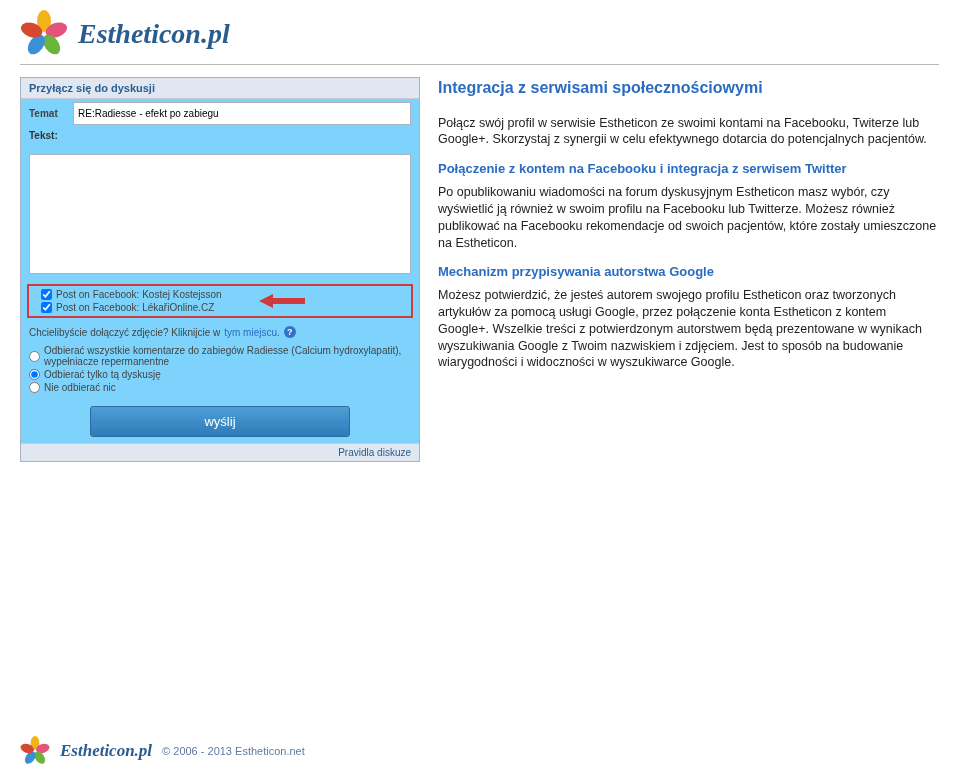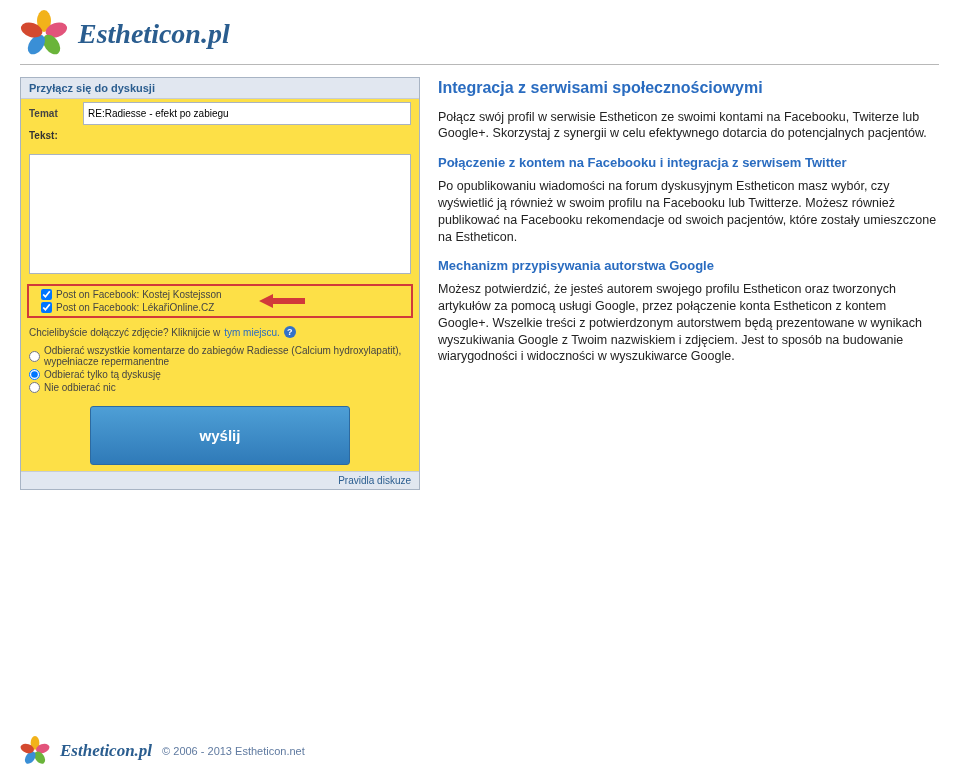--- a/index.html
+++ b/index.html
@@ -37,38 +37,38 @@
     display: flex;
     padding: 0 20px;
     gap: 18px;
   }
   .screenshot-col {
     width: 400px;
     flex-shrink: 0;
   }
   .form-box {
     border: 1px solid #a8b4c4;
-    background: #fde047;
+    background: #7dd3fc;
     font-size: 10px;
     color: #333;
     position: relative;
   }
   .form-header {
     background: #e1e7f0;
     color: #2a5d8f;
     font-weight: bold;
     font-size: 11px;
     padding: 4px 8px;
     border-bottom: 1px solid #c6ccd6;
   }
   .form-row {
     display: flex;
     align-items: center;
     padding: 3px 8px;
-    gap: 16px;
+    gap: 6px;
   }
   .form-row .lbl {
     color: #444;
     font-weight: bold;
     width: 38px;
   }
   .form-row input[type=text] {
     flex: 1;
     border: 1px solid #a9b3c2;
     height: 23px;
@@ -125,45 +125,45 @@
   .radio-line { display:flex; align-items:center; gap:4px; padding:1px 0;}
   .radio-line input { width:11px; height:11px;}
   .send-bar {
     padding: 6px 8px;
     text-align: center;
   }
   .send-btn {
     display:inline-block;
     background: linear-gradient(#4e9fd6,#2f7ab8);
     color:#fff;
-    font-weight:bold;
-    font-size:15px;
+    font-weight:normal;
+    font-size:13px;
     border:1px solid #2d6aa0;
     border-radius:3px;
     width: 260px;
-    padding: 20px 0;
+    padding: 7px 0;
   }
   .rules-bar {
     background:#e1e7f0;
     color:#2a5d8f;
     font-size:10px;
     text-align:right;
     padding:3px 8px;
     border-top:1px solid #c6ccd6;
   }
   .content-col {
     flex: 1;
     font-size: 12.5px;
     line-height: 1.35;
   }
   .content-col h2 {
     color: #2a6cc0;
     font-size: 16px;
     font-weight: bold;
-    margin-bottom: 10px;
+    margin-bottom: 16px;
   }
   .content-col h3 {
     color: #2a6cc0;
     font-size: 13px;
     font-weight: bold;
     margin-top: 12px;
     margin-bottom: 6px;
   }
   .content-col p { margin-bottom: 8px; color:#222; }
   .footer {

